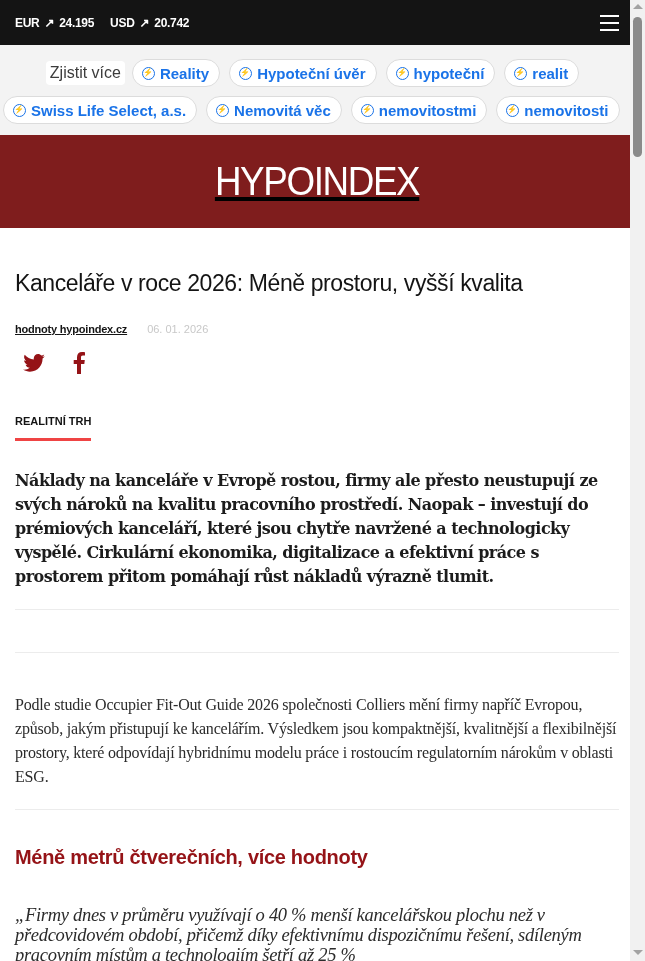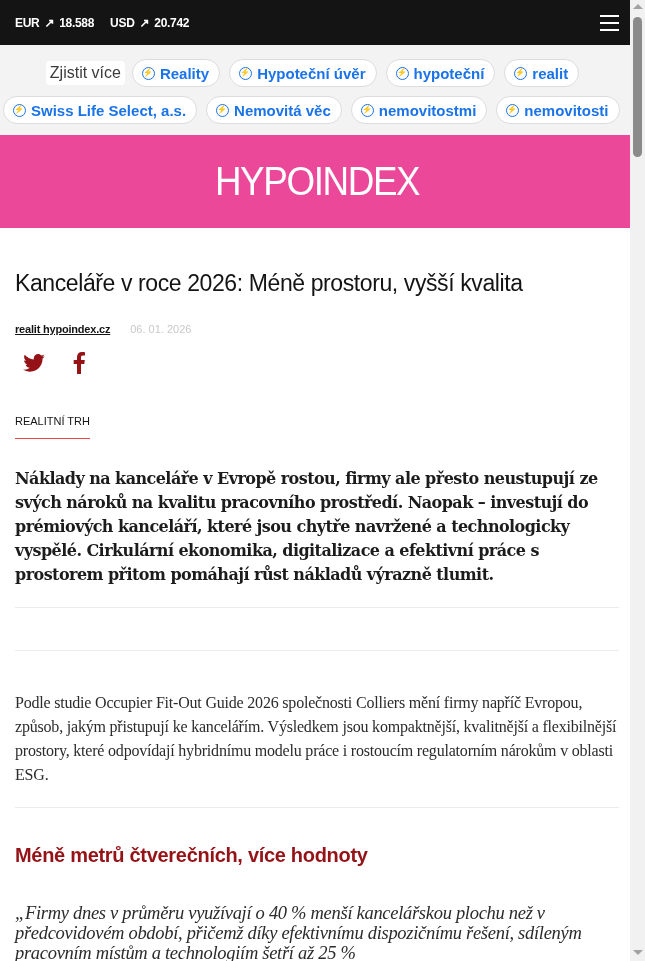--- a/index.html
+++ b/index.html
@@ -16,32 +16,32 @@
 
   
   .chips { background: #f3f3f3; height: 90px; padding-top: 13px; }
   .chip-row { display: flex; align-items: center; justify-content: center; height: 30px; margin-bottom: 7px; }
   .chip-row.r2 { justify-content: flex-start; padding-left: 3px; }
   .label-chip { font-size: 16px; color: #3c3c3c; background: #fff; padding: 3px 4px; border-radius: 4px; margin-right: 7px; }
   .chip { display: flex; align-items: center; height: 28px; border: 1px solid #dcdcdc; border-radius: 14px; background: #fff; padding: 0 10px 0 9px; margin-right: 9px; color: #1a73e8; font-size: 15px; font-weight: bold; white-space: nowrap; }
   .chip .bolt { width: 13px; height: 13px; border: 1.5px solid #1a73e8; border-radius: 50%; display: inline-flex; align-items: center; justify-content: center; margin-right: 5px; font-size: 8px; line-height: 1; }
 
   
-  .brand { height: 93px; background: #ec4899; display: flex; align-items: center; justify-content: center; }
+  .brand { height: 93px; background: #7f1d1d; display: flex; align-items: center; justify-content: center; text-decoration: underline; }
   .brand-text { color: #fff; font-family: "Liberation Sans Narrow", "Liberation Sans", sans-serif; font-size: 40px; letter-spacing: -1.5px; transform: scaleX(0.92); font-weight: normal; }
 
   
   .article { padding: 0 15px; }
   .title { margin-top: 42px; font-size: 23px; color: #141414; letter-spacing: -0.4px; font-weight: normal; }
   .meta { margin-top: 26px; display: flex; align-items: center; font-size: 11px; }
   .author { color: #141414; font-weight: bold; text-decoration: underline; letter-spacing: -0.2px; }
   .date { color: #c8c8c8; margin-left: 20px; }
   .social { margin-top: 16px; display: flex; align-items: center; height: 24px; }
   .social .ic { color: #951317; margin-left: 8px; margin-right: 20px; display: inline-flex; }
-  .category { margin-top: 40px; display: inline-block; font-size: 11px; font-weight: normal; color: #141414; padding-bottom: 11px; border-bottom: 1px solid #ef4444; }
+  .category { margin-top: 40px; display: inline-block; font-size: 11px; font-weight: bold; color: #141414; padding-bottom: 11px; border-bottom: 3px solid #ef4444; }
 
   .lead { margin-top: 28px; font-family: "DejaVu Serif", "Liberation Serif", serif; font-size: 16px; line-height: 24px; color: #1c1c1c; font-weight: bold; letter-spacing: -0.55px; }
   .divider { height: 1px; background: #ececec; margin-top: 20px; }
   .divider.d2 { margin-top: 42px; }
   .para { margin-top: 40px; font-family: "Liberation Serif", serif; font-size: 16px; line-height: 24px; color: #2b2b2b; letter-spacing: -0.2px; }
   .divider.d3 { margin-top: 20px; }
   .subhead { margin-top: 36px; color: #951317; font-size: 20px; letter-spacing: -0.3px; }
   .quote { margin-top: 36px; font-family: "Liberation Serif", serif; font-style: italic; font-size: 18.5px; line-height: 20px; color: #2b2b2b; letter-spacing: -0.3px; }
 
   
@@ -52,21 +52,21 @@
 </style>
 </head>
 <body>
 
 <div class="page">
 
   <div class="topbar">
     <div class="rate">
       <span>EUR</span>
       <span class="arrow">↗</span>
-      <span>18.588</span>
+      <span>24.195</span>
     </div>
     <div class="rate">
       <span>USD</span>
       <span class="arrow">↗</span>
       <span>20.742</span>
     </div>
     <div class="hamburger">
       <span></span>
         <span></span>
         <span></span>
@@ -114,21 +114,21 @@
   </div>
 
   <div class="brand">
     <a class="brand-text">HYPOINDEX</a>
   </div>
 
   <div class="article">
     <h1 class="title">Kanceláře v roce 2026: Méně prostoru, vyšší kvalita</h1>
 
     <div class="meta">
-      <a class="author">realit hypoindex.cz</a>
+      <a class="author">hodnoty hypoindex.cz</a>
       <span class="date">06. 01. 2026</span>
     </div>
 
     <div class="social">
       <a class="ic">
         <svg width="22" height="18" viewBox="0 0 24 20">
             <path fill="#951317" d="M24 2.4c-.9.4-1.8.7-2.8.8 1-.6 1.8-1.6 2.2-2.7-1 .6-2 1-3.1 1.2C19.3.7 18 0 16.6 0c-2.7 0-4.9 2.2-4.9 4.9 0 .4 0 .8.1 1.1C7.7 5.8 4.1 3.9 1.7.9c-.4.7-.7 1.6-.7 2.5 0 1.7.9 3.2 2.2 4.1-.8 0-1.6-.2-2.2-.6v.1c0 2.4 1.7 4.4 3.9 4.8-.4.1-.8.2-1.3.2-.3 0-.6 0-.9-.1.6 2 2.4 3.4 4.6 3.4-1.7 1.3-3.8 2.1-6.1 2.1-.4 0-.8 0-1.2-.1C2.2 18.8 4.8 19.6 7.5 19.6c9.1 0 14-7.5 14-14v-.6c1-.7 1.8-1.6 2.5-2.6z"></path>
           </svg>
       </a>
       <a class="ic">

